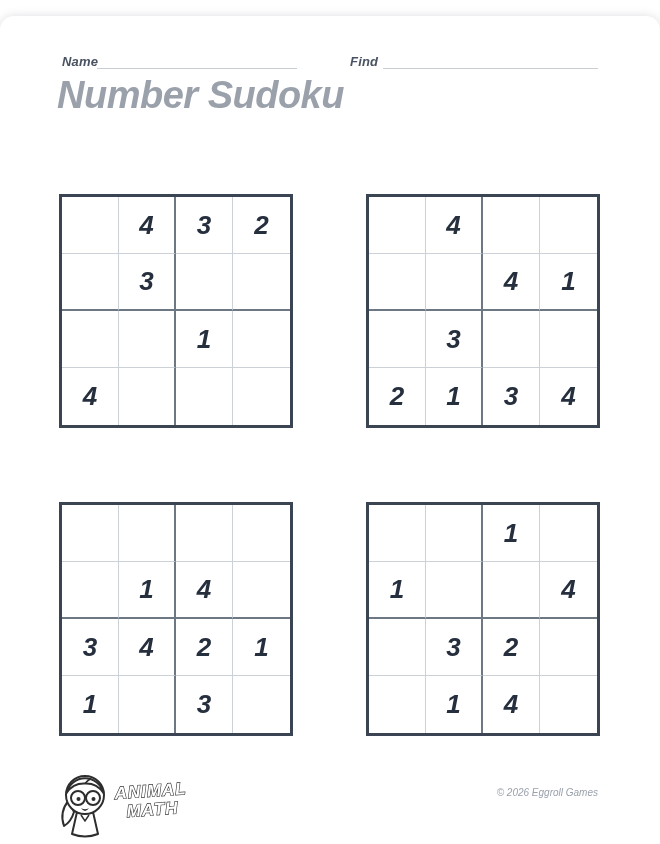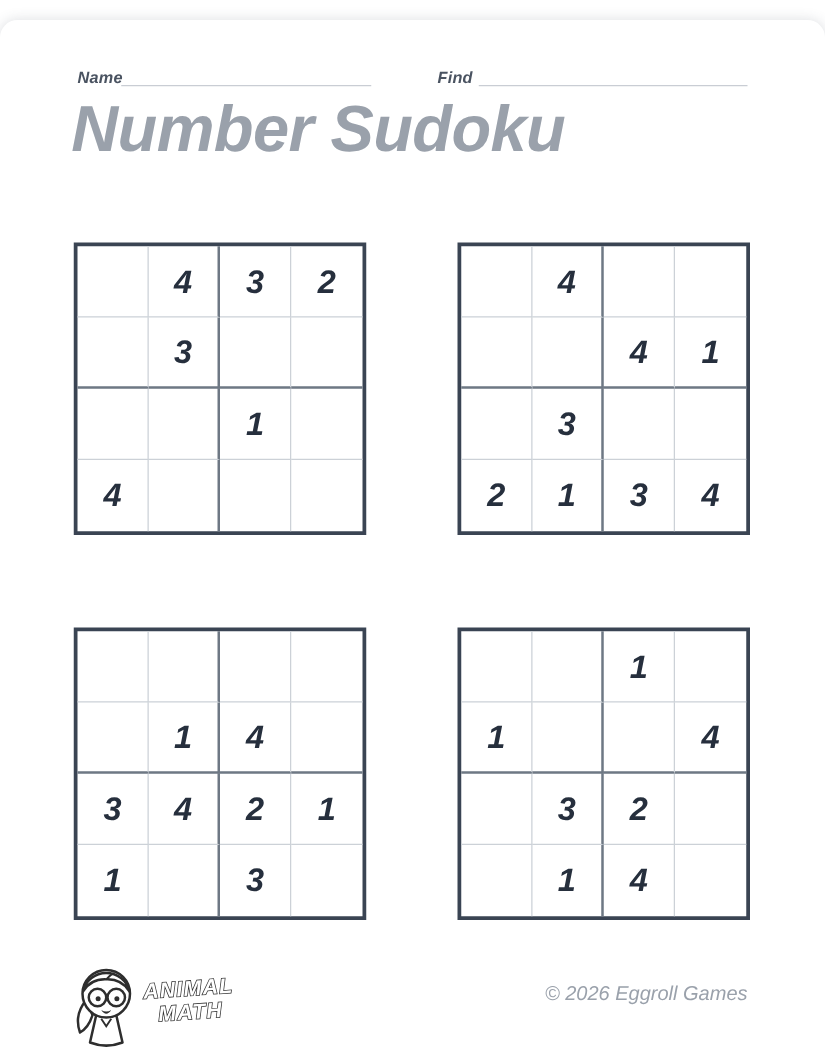--- a/index.html
+++ b/index.html
@@ -37,21 +37,21 @@
   }
   .name-line { left: 97px;  width: 200px; }
   .date-line { left: 383px; width: 215px; }
 
   
   .title {
     position: absolute;
     left: 57px;
     top: 58px;
     margin: 0;
-    font-size: 52px;
+    font-size: 38px;
     font-weight: 800;
     letter-spacing: -0.5px;
     color: var(--title, #9aa1ab);
   }
   .instructions {
     position: absolute;
     left: 58px;
     top: 106px;
     margin: 0;
     font-size: 13.5px;
@@ -110,21 +110,21 @@
     right: 62px;
     top: 768px;
     text-align: right;
   }
   .footer-find {
     font-size: 13px;
     color: var(--text, #4a5361);
   }
   .footer-copyright {
     margin-top: 3px;
-    font-size: 16px;
+    font-size: 10px;
     color: var(--muted, #9aa1ab);
   }
 </style>
 </head>
 <body>
 
 <div class="page">
 
   <span class="field-label name-label">Name</span>
   <span class="blank-line name-line"></span>

